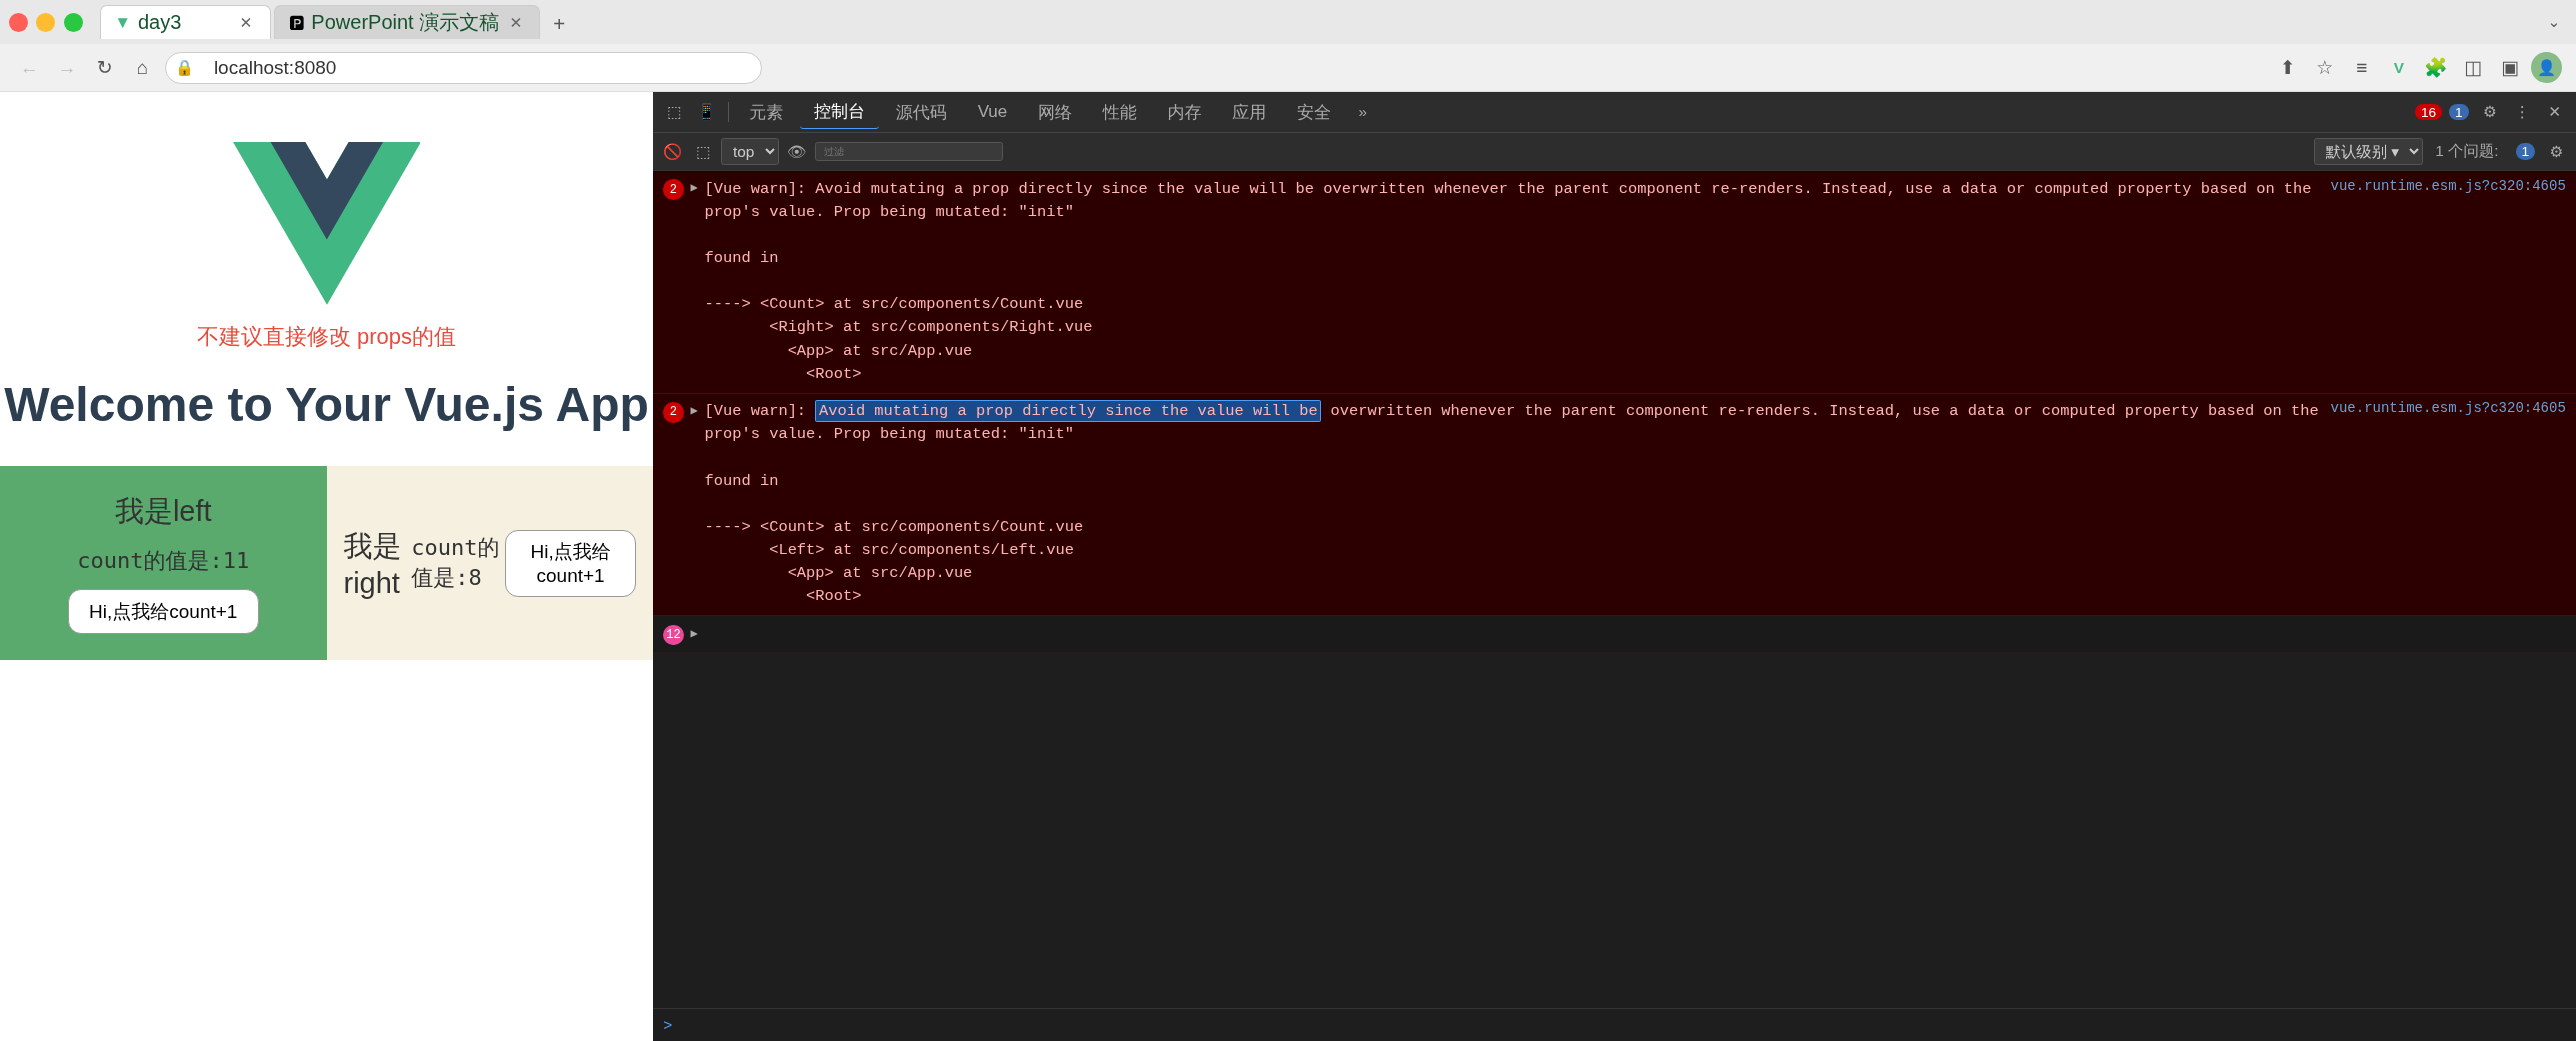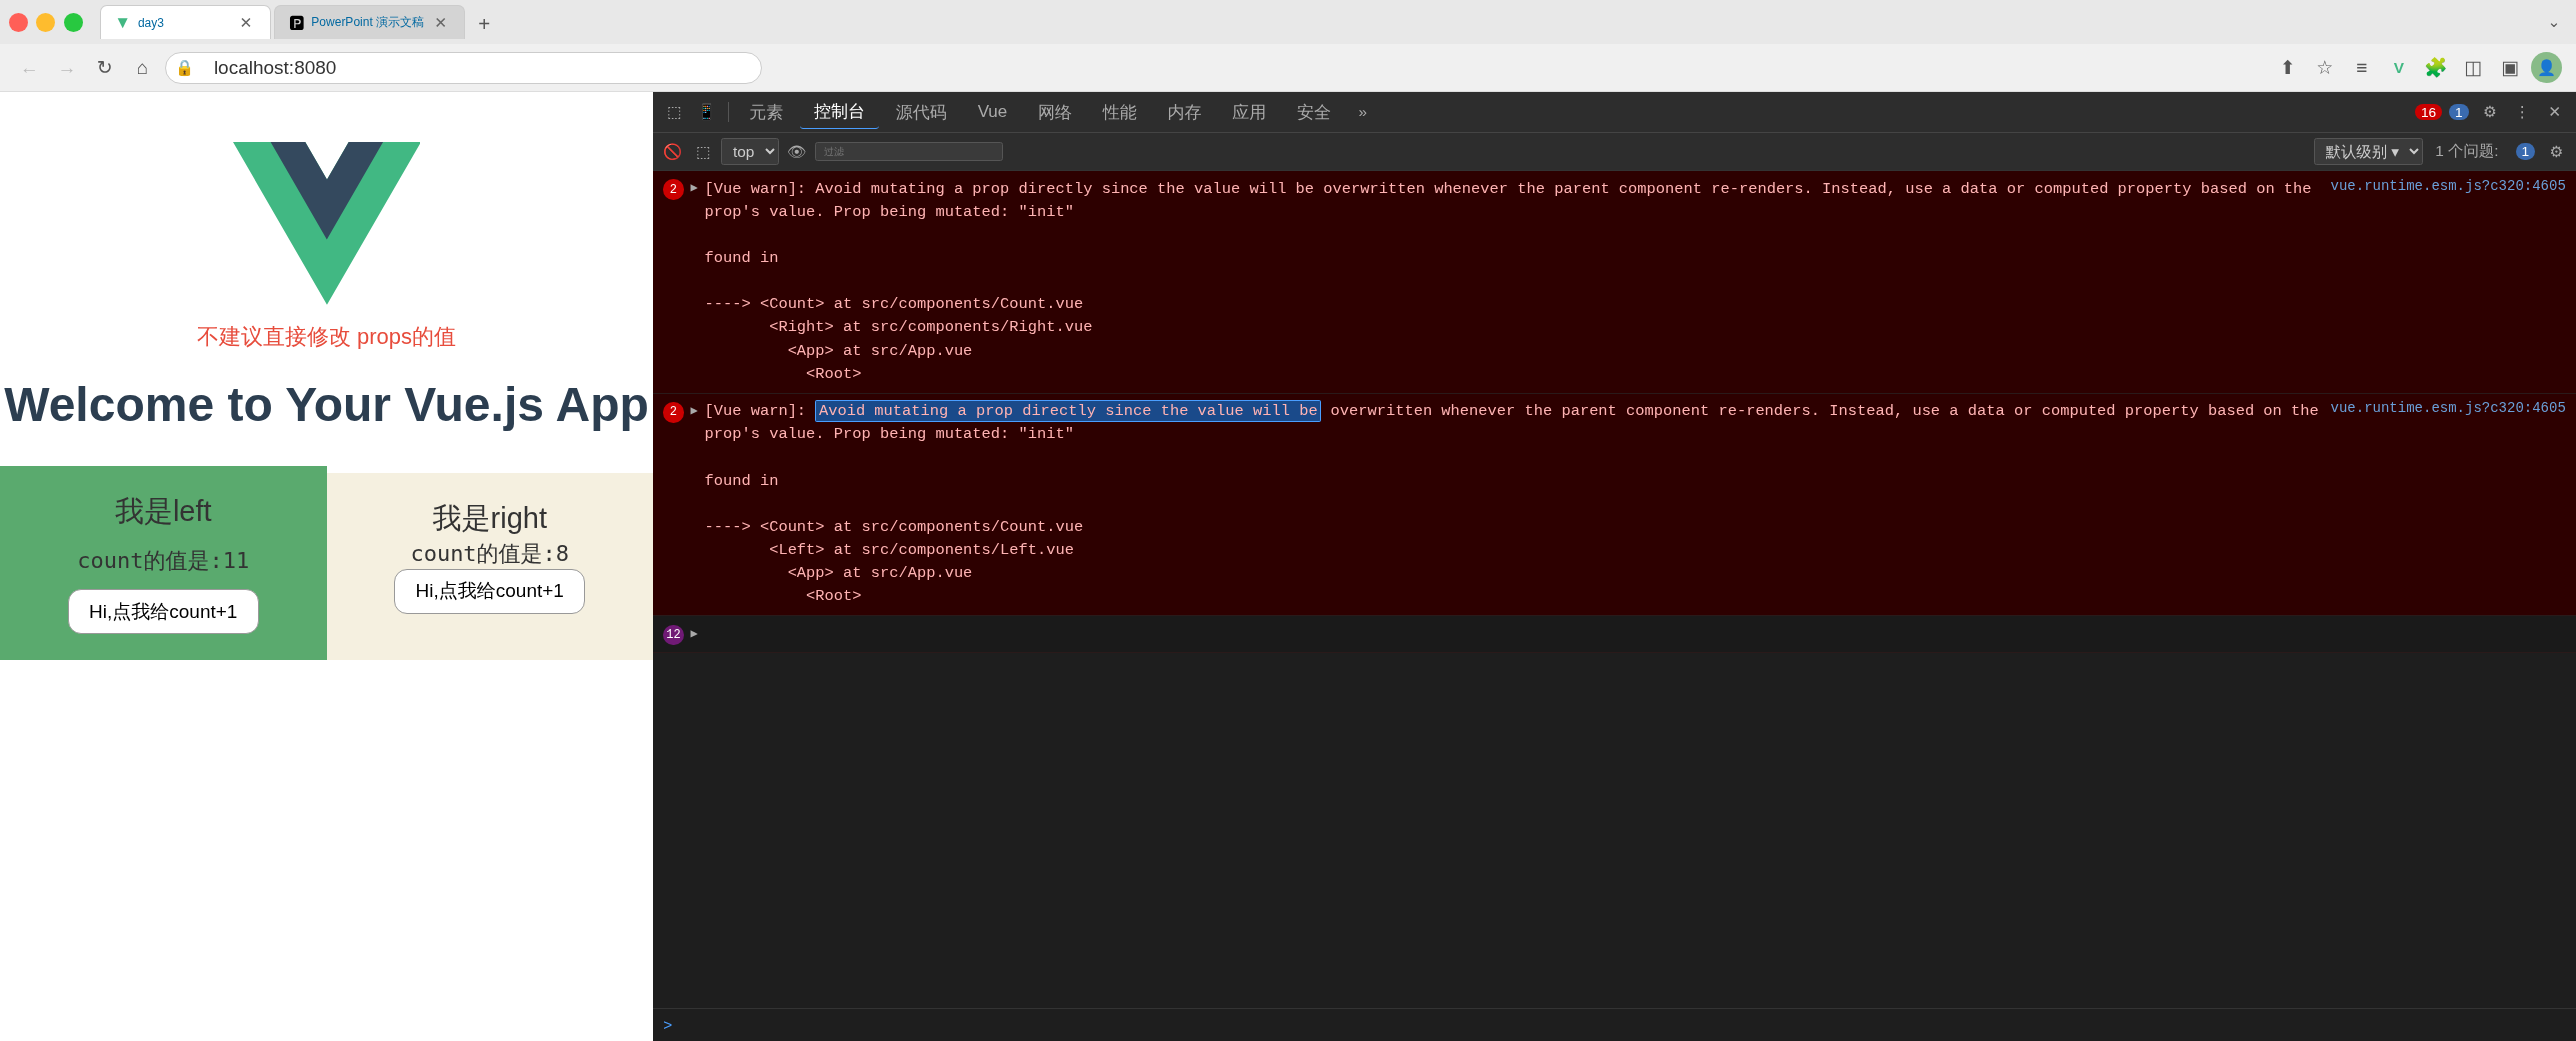--- a/index.html
+++ b/index.html
@@ -6,21 +6,21 @@
     body { font-family: -apple-system, BlinkMacSystemFont, 'Segoe UI', sans-serif; background: #f0f0f0; width: 2576px; height: 1041px; overflow: hidden; }
 
     
     .browser { width: 2576px; height: 1041px; display: flex; flex-direction: column; background: #f0f0f0; }
 
     
     .tab-bar { display: flex; align-items: center; background: #e8e8e8; height: 44px; padding: 0 8.5px; gap: 3.4px; }
     .tab { display: flex; align-items: center; background: white; border-radius: 6.8px 6.8px 0 0; padding: 0 13.7px; height: 34px; min-width: 171px; gap: 6.8px; font-size: 19px; cursor: pointer; border: 0.9px solid #ccc; border-bottom: none; }
     .tab.active { background: white; z-index: 2; }
     .tab.inactive { background: #d4d4d4; }
-    .tab-title { font-size: 12px; color: #0369a1; white-space: nowrap; overflow: hidden; text-overflow: ellipsis; max-width: 188px; }
+    .tab-title { font-size: 20px; color: #14532d; white-space: nowrap; overflow: hidden; text-overflow: ellipsis; max-width: 188px; }
     .tab-close { margin-left: auto; color: #666; font-size: 15.4px; cursor: pointer; padding: 1.7px 3.4px; }
     .new-tab-btn { width: 31px; height: 31px; display: flex; align-items: center; justify-content: center; font-size: 20.5px; color: #555; cursor: pointer; border-radius: 50%; }
     .window-controls { display: flex; gap: 8.5px; align-items: center; margin-right: 13.7px; }
     .wc { width: 19px; height: 19px; border-radius: 50%; cursor: pointer; }
     .wc.close { background: #ff5f57; }
     .wc.minimize { background: #febc2e; }
     .wc.maximize { background: #28c840; }
     .tab-bar-left { display: flex; align-items: flex-end; gap: 3.4px; flex: 1; }
     .tab-bar-right { display: flex; align-items: center; gap: 6.8px; }
     .window-btn { width: 27px; height: 24px; display: flex; align-items: center; justify-content: center; color: #555; font-size: 15.4px; cursor: pointer; }
@@ -38,21 +38,21 @@
     
     .content-area { display: flex; flex: 1; overflow: hidden; }
 
     
     .vue-app { flex: 0 0 653px; background: white; display: flex; flex-direction: column; align-items: center; padding-top: 50px; overflow: hidden; }
     .vue-logo { width: 188px; margin-bottom: 17px; }
     .vue-warning { color: #e74c3c; font-size: 22px; margin-bottom: 25.6px; }
     .vue-title { font-size: 48px; font-weight: bold; color: #2c3e50; margin-bottom: 34px; text-align: center; }
     .vue-components { display: flex; width: 100%; }
     .left-comp { flex: 1; background: #5aaa6e; display: flex; flex-direction: column; align-items: center; padding: 25.6px 17px; gap: 13.7px; }
-    .right-comp { flex: 1; background: #f5f0e0; display: flex; flex-direction: column; align-items: center; padding: 25.6px 17px; gap: 0; margin-top: 7px; }
+    .right-comp { flex: 1; background: #f5f0e0; display: flex; flex-direction: row; align-items: center; padding: 25.6px 17px; gap: 0; }
     .comp-title { font-size: 29px; font-weight: 500; color: #333; }
     .comp-count { font-size: 22px; color: #333; font-family: monospace; }
     .comp-btn { padding: 8.5px 20.5px; font-size: 19px; background: white; border: 0.9px solid #999; border-radius: 13px; cursor: pointer; }
 
     
     .devtools { flex: 1; background: #1e1e1e; display: flex; flex-direction: column; color: #ccc; overflow: hidden; }
 
     
     .devtools-tabs { display: flex; align-items: center; background: #2d2d2d; height: 41px; padding: 0 6.8px; gap: 3.4px; border-bottom: 0.9px solid #444; overflow: hidden; }
     .devtools-tab { padding: 5.1px 13.7px; font-size: 17px; color: #aaa; cursor: pointer; border-radius: 3.4px; white-space: nowrap; }
@@ -269,21 +269,21 @@
             found in<br><br>
             ----&gt; &lt;Count&gt; at src/components/Count.vue<br>
             &nbsp;&nbsp;&nbsp;&nbsp;&nbsp;&nbsp;&nbsp;&lt;Left&gt; at src/components/Left.vue<br>
             &nbsp;&nbsp;&nbsp;&nbsp;&nbsp;&nbsp;&nbsp;&nbsp;&nbsp;&lt;App&gt; at src/App.vue<br>
             &nbsp;&nbsp;&nbsp;&nbsp;&nbsp;&nbsp;&nbsp;&nbsp;&nbsp;&nbsp;&nbsp;&lt;Root&gt;
           </span>
           <span class="console-link">vue.runtime.esm.js?c320:4605</span>
         </div>
 
         <div class="console-entry" style="background:#1a1a1a;">
-          <span class="console-badge" style="background:#701a75;">12</span>
+          <span class="console-badge" style="background:#ec4899;">12</span>
           <span class="console-arrow">▶</span>
         </div>
 
       </div>
 
       <div class="console-prompt">
         <span class="console-prompt-arrow">&gt;</span>
         <input class="console-input" type="text" style="">
       </div>
 

